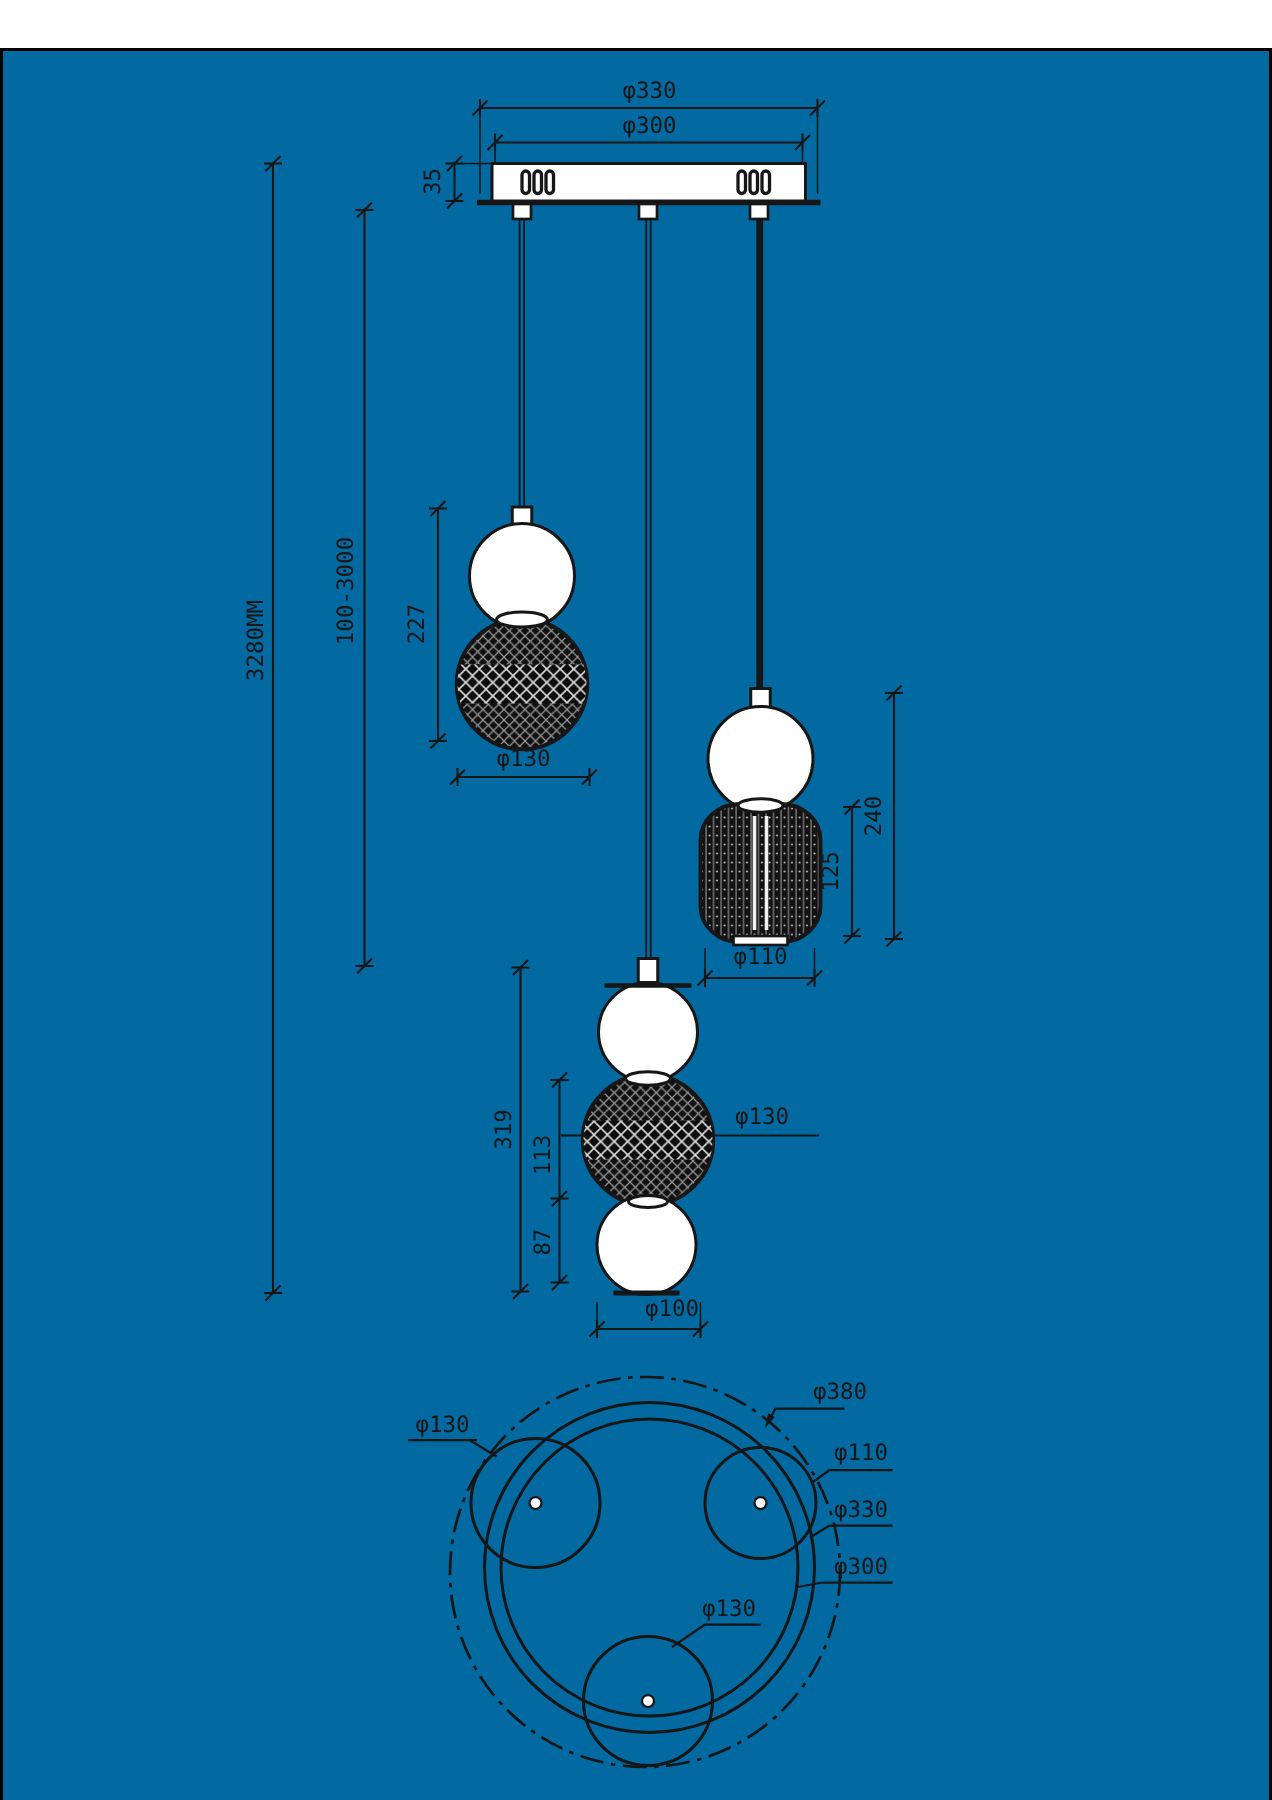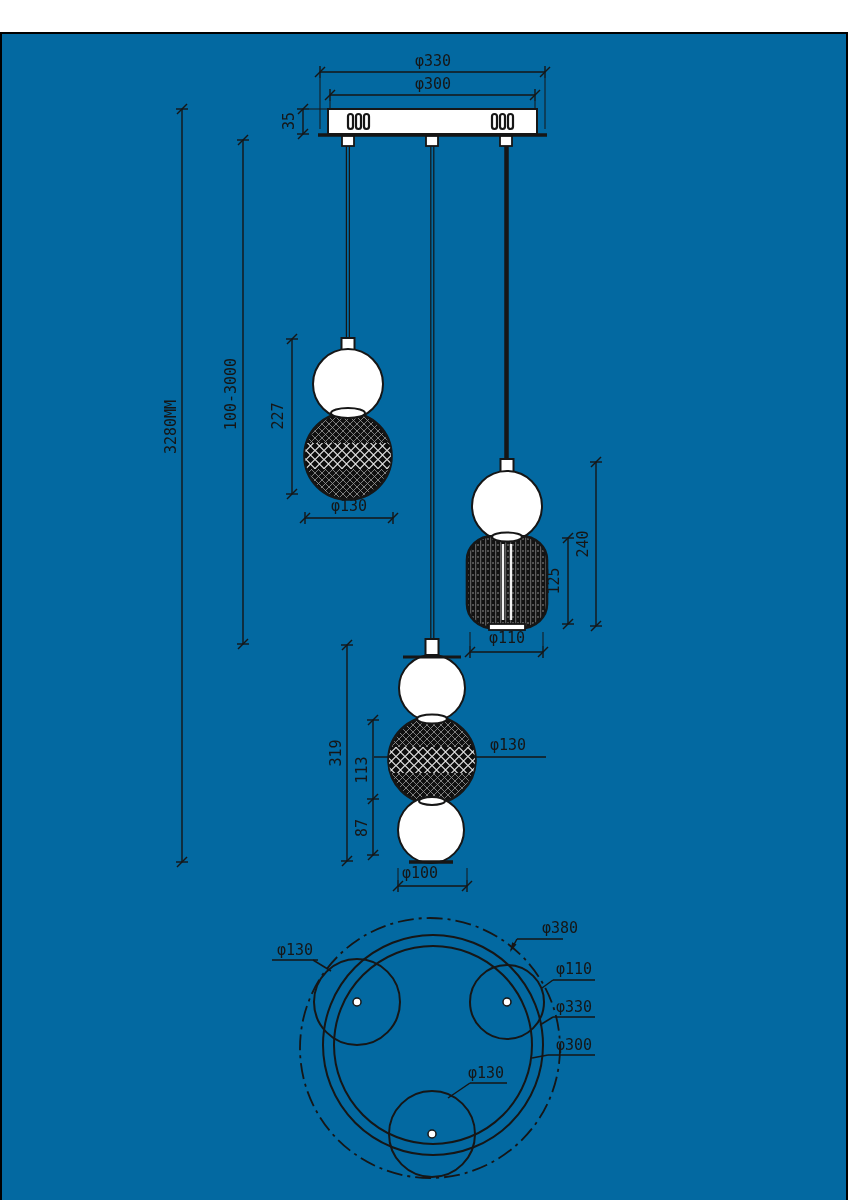--- a/index.html
+++ b/index.html
@@ -253,21 +253,21 @@
   <div class="lbl rot" style="left:231px;top:362px">100-3000</div>
   <div class="lbl rot" style="left:278px;top:384px">227</div>
   <div class="lbl" style="left:349px;top:474px">φ130</div>
   <div class="lbl rot" style="left:554px;top:549px">125</div>
   <div class="lbl rot" style="left:583px;top:512px">240</div>
   <div class="lbl" style="left:507px;top:606px">φ110</div>
   <div class="lbl rot" style="left:336px;top:721px">319</div>
   <div class="lbl rot" style="left:362px;top:738px">113</div>
   <div class="lbl rot" style="left:362px;top:796px">87</div>
   <div class="lbl" style="left:508px;top:713px">φ130</div>
-  <div class="lbl" style="left:420px;top:841px">φ100</div>
+  <div class="lbl" style="left:448px;top:841px">φ100</div>
 
   <div class="lbl" style="left:295px;top:918px">φ130</div>
   <div class="lbl" style="left:560px;top:896px">φ380</div>
   <div class="lbl" style="left:574px;top:937px">φ110</div>
   <div class="lbl" style="left:574px;top:975px">φ330</div>
   <div class="lbl" style="left:574px;top:1013px">φ300</div>
   <div class="lbl" style="left:486px;top:1041px">φ130</div>
 
   <div class="frame"></div>
 </div>

